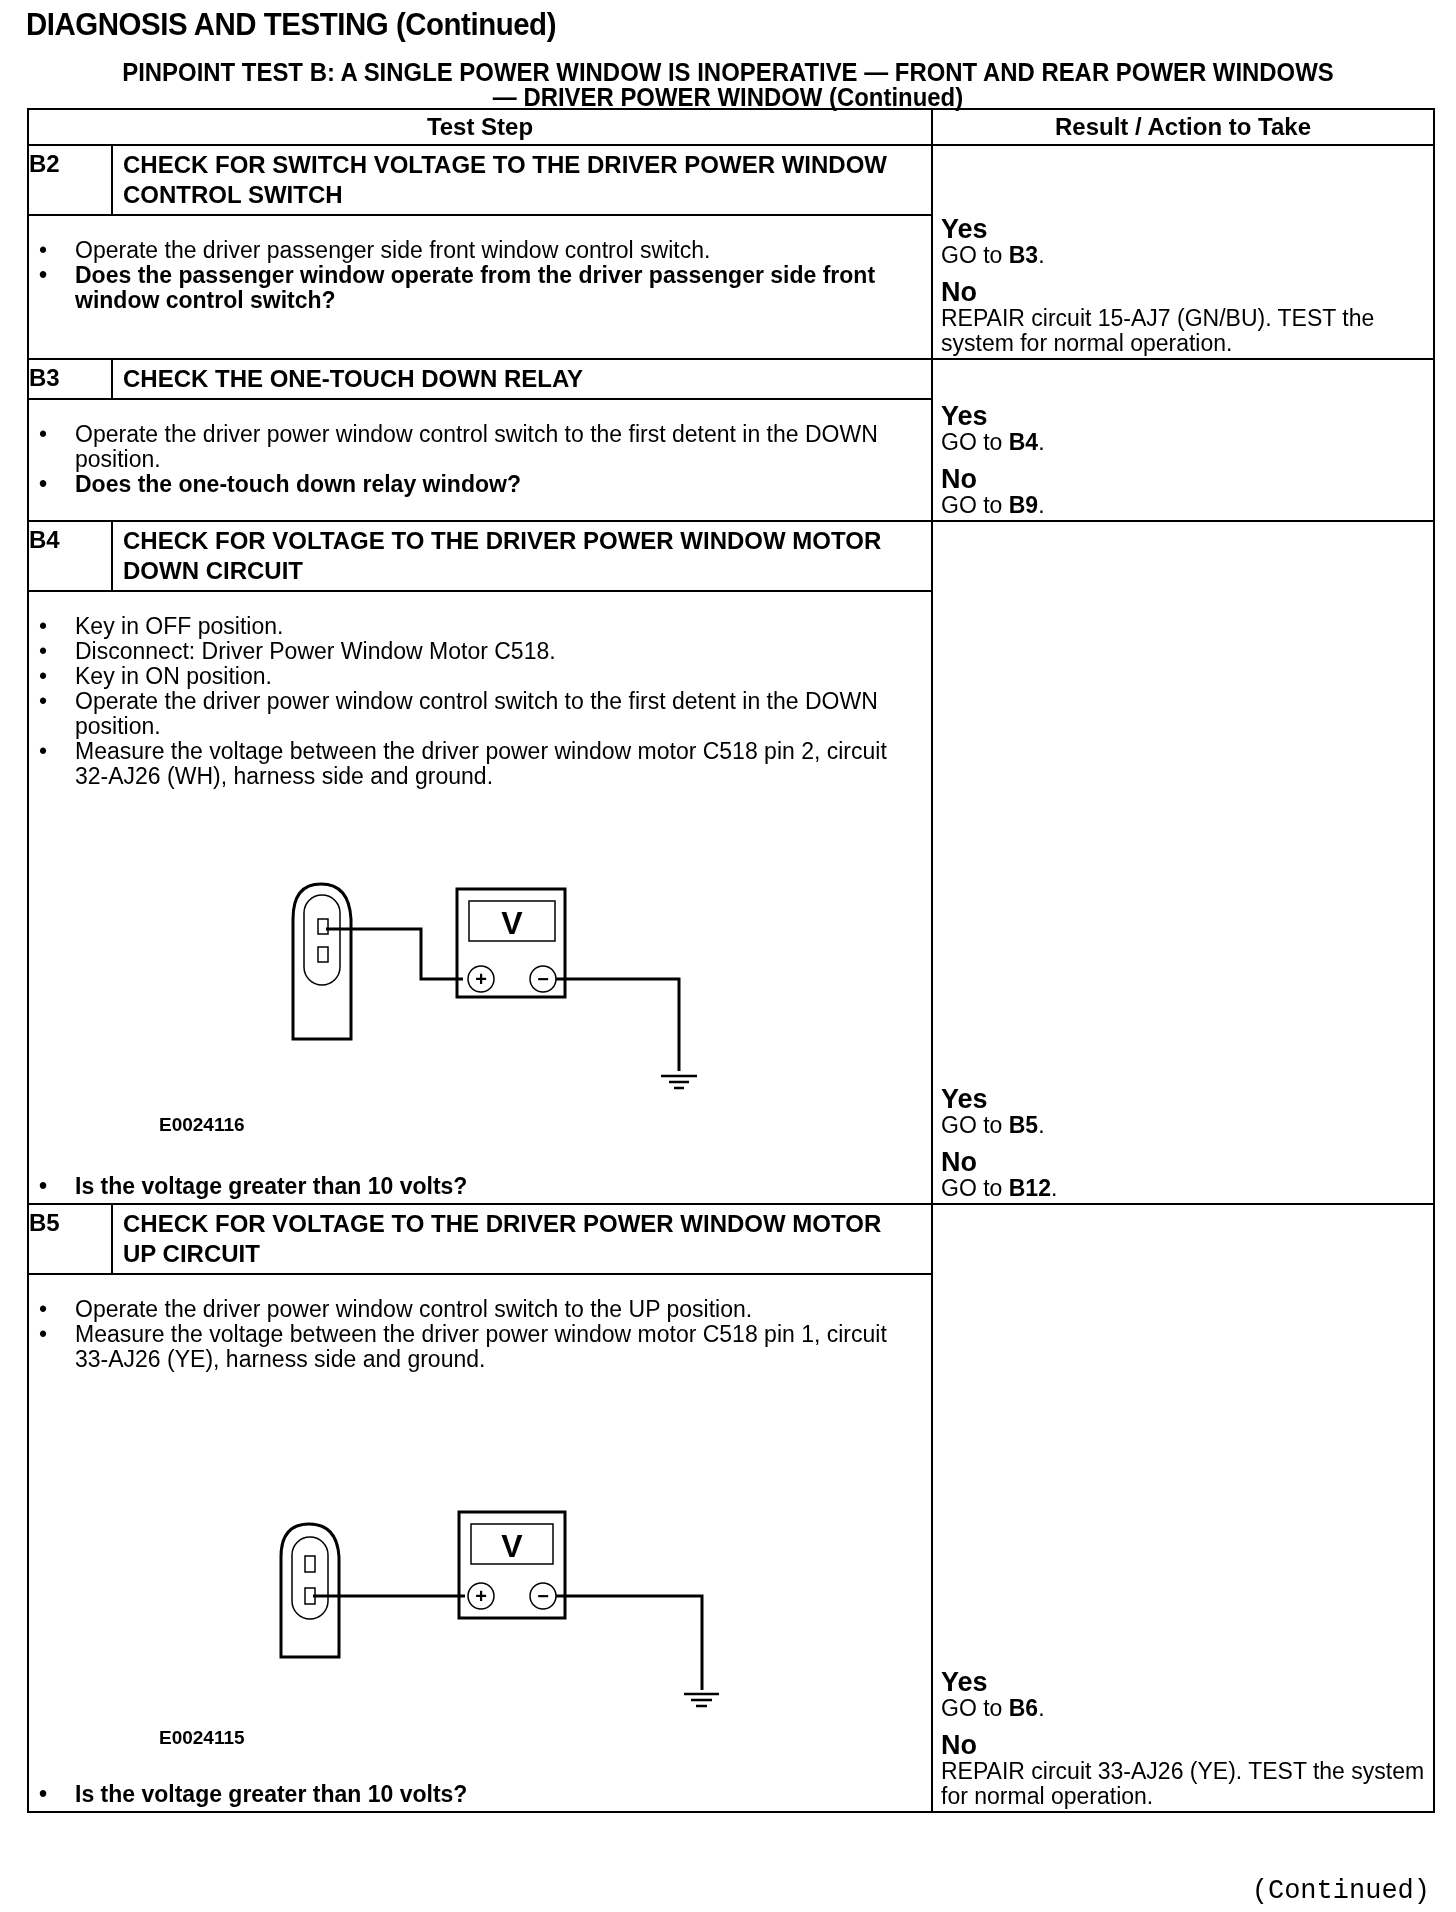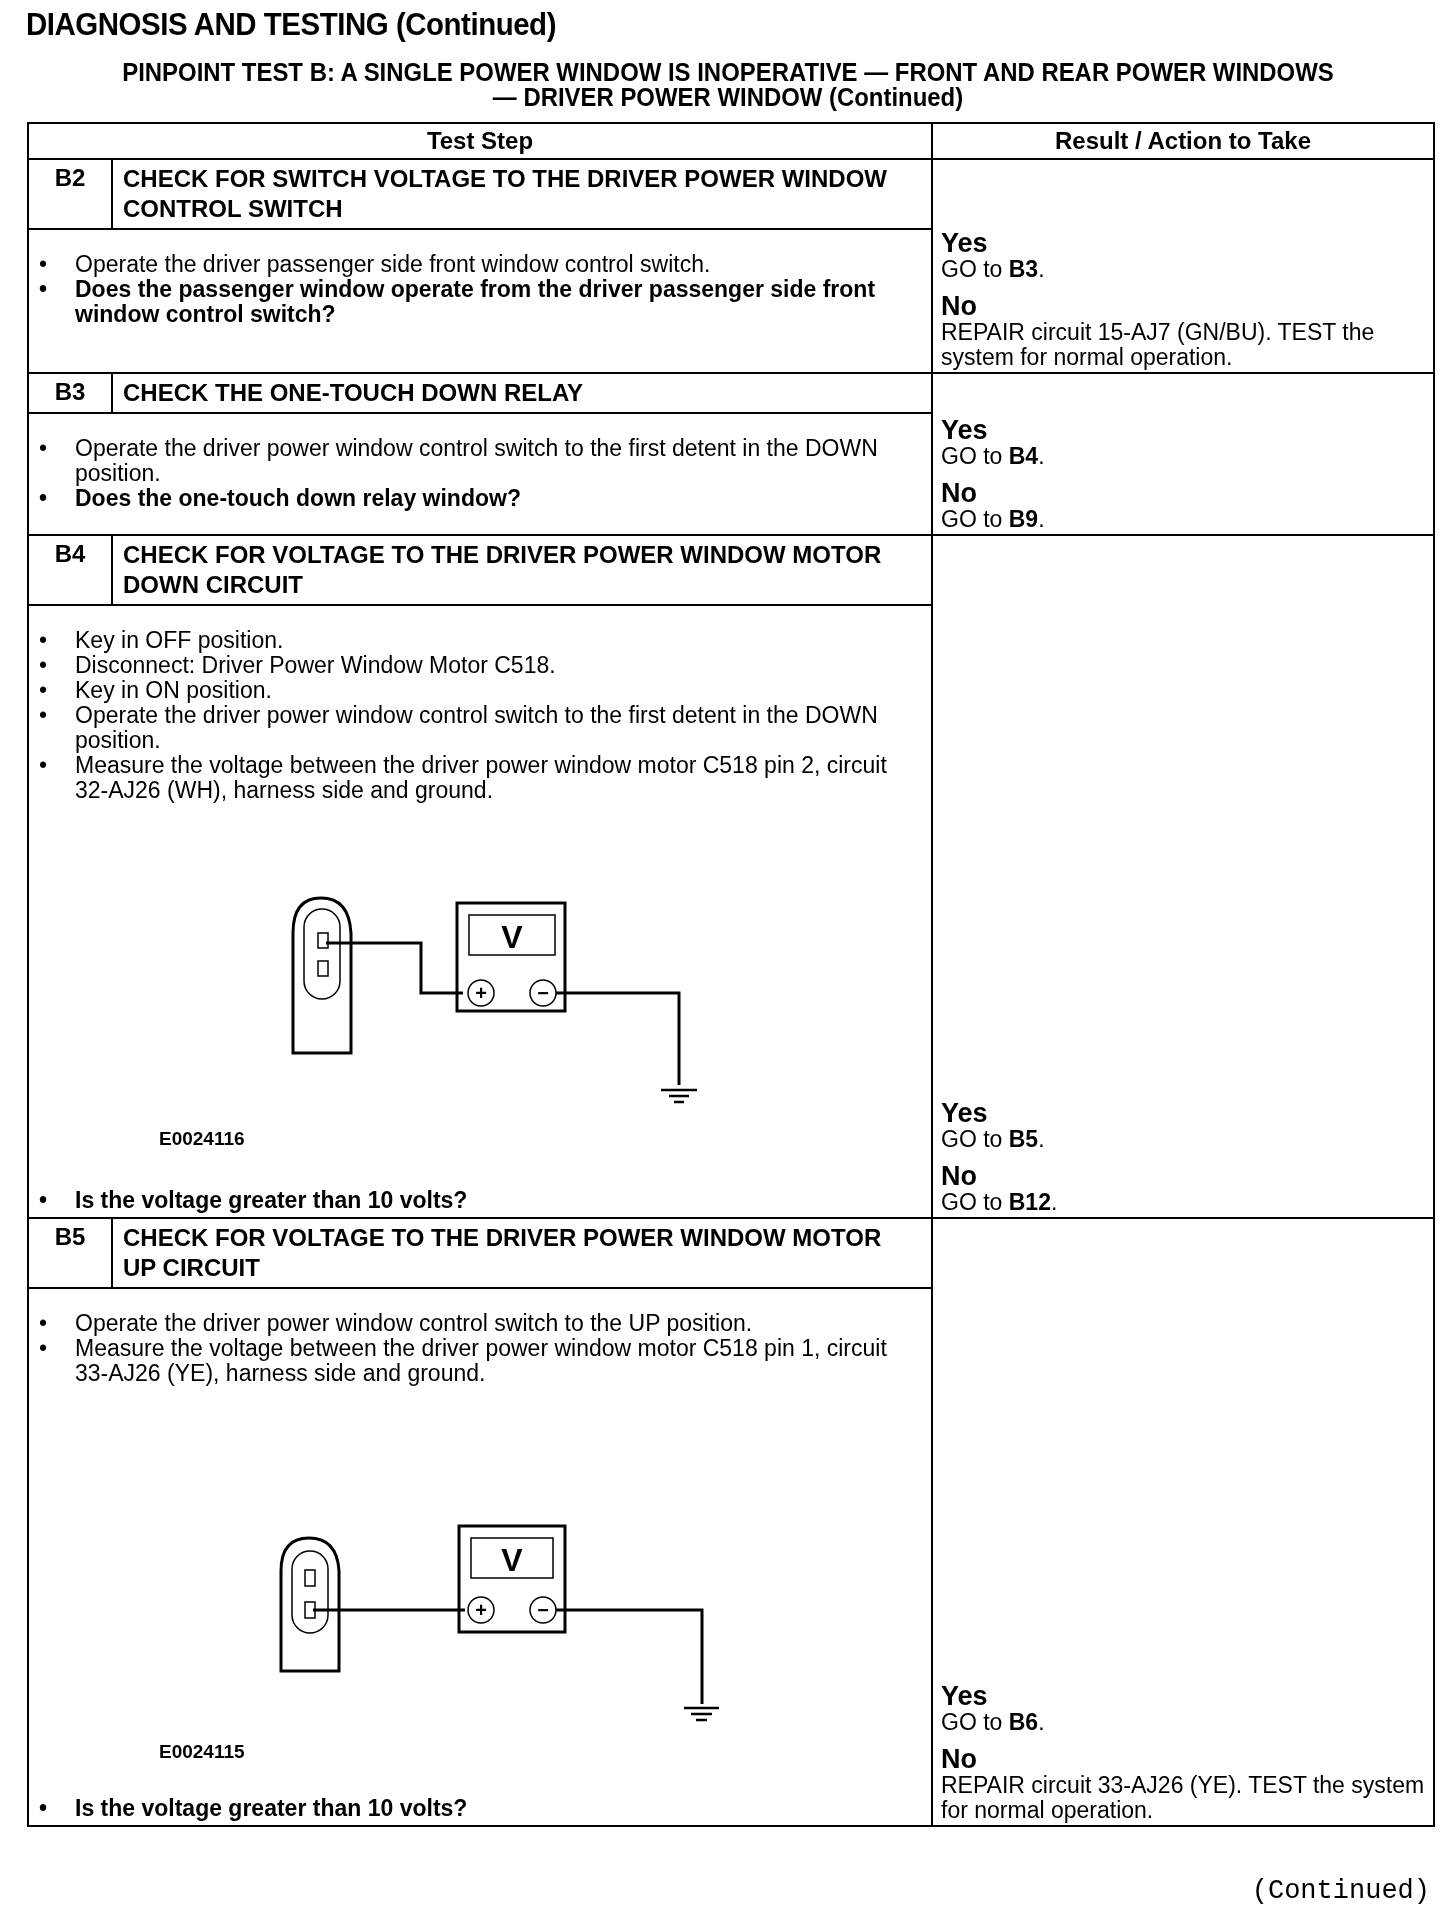--- a/index.html
+++ b/index.html
@@ -1,23 +1,23 @@
 <!DOCTYPE html>
 <html><head>
 <meta charset="utf-8">
 <style>
   html, body { margin:0; padding:0; background:#fff; }
   body { width:1456px; height:1912px; position:relative; overflow:hidden; color:#000;
          font-family:"Liberation Sans", sans-serif; }
   .page-title { position:absolute; left:26px; top:6px; font-size:32px; font-weight:bold; letter-spacing:-0.5px; transform:scaleX(0.92); transform-origin:left top; }
   .test-title { position:absolute; left:60px; right:60px; top:60px; text-align:center; font-size:26px; font-weight:bold; line-height:25px; transform:scaleX(0.92); }
-  table.pt { position:absolute; left:27px; top:122px; width:1406px; border-collapse:collapse; table-layout:fixed; }
+  table.pt { position:absolute; left:27px; top:108px; width:1406px; border-collapse:collapse; table-layout:fixed; }
   table.pt td, table.pt th { border:2.5px solid #000; vertical-align:top; padding:0; }
   th { font-size:24px; font-weight:bold; height:34px; text-align:center; vertical-align:middle !important; }
-  .stepid { width:84px; text-align:center; font-weight:bold; font-size:24px; padding-top:4px !important; }
+  .stepid { width:84px; text-align:left; font-weight:bold; font-size:24px; padding-top:4px !important; }
   .stephead { font-weight:bold; font-size:24px; line-height:30px; padding:4px 10px 4px 10px !important; transform-origin:left; }
   ul.b { list-style:none; margin:0; padding:22px 10px 8px 36px; font-size:23px; line-height:25px; }
   ul.b li { position:relative; padding-left:10px; }
   ul.b li::before { content:"•"; position:absolute; left:-26px; }
   ul.b li.q { font-weight:bold; }
   .res { font-size:23px; line-height:25px; padding:0 8px !important; vertical-align:bottom !important; }
   .res .lab { font-weight:bold; font-size:27px; margin-top:10px; line-height:28px;}
   .res .act { margin-bottom:2px; }
   .res b { font-weight:bold; }
   .diag { position:relative; height:355px; }

